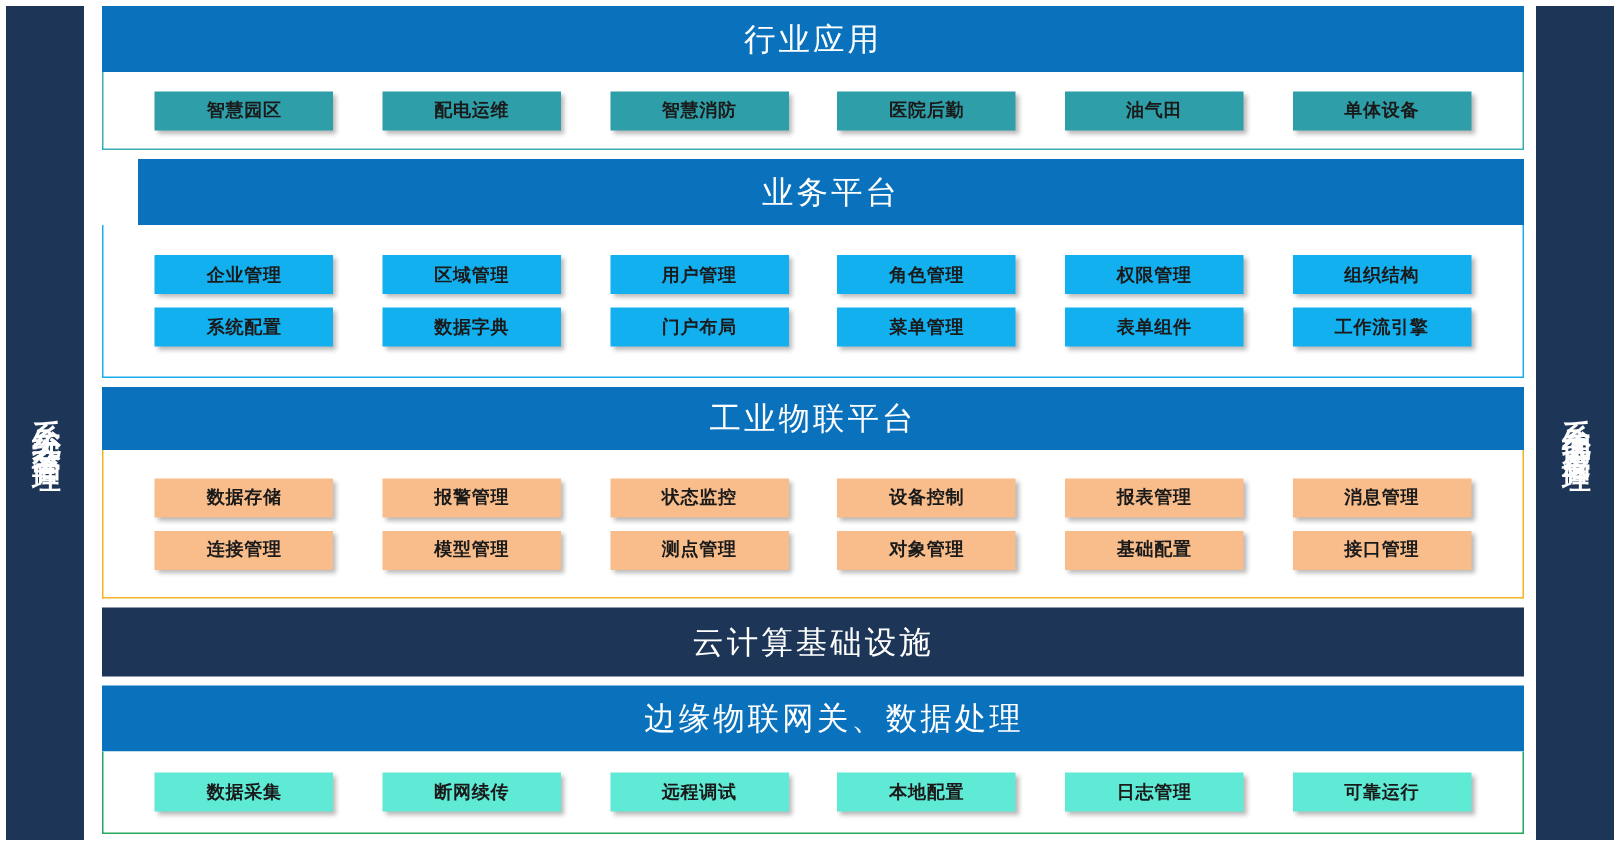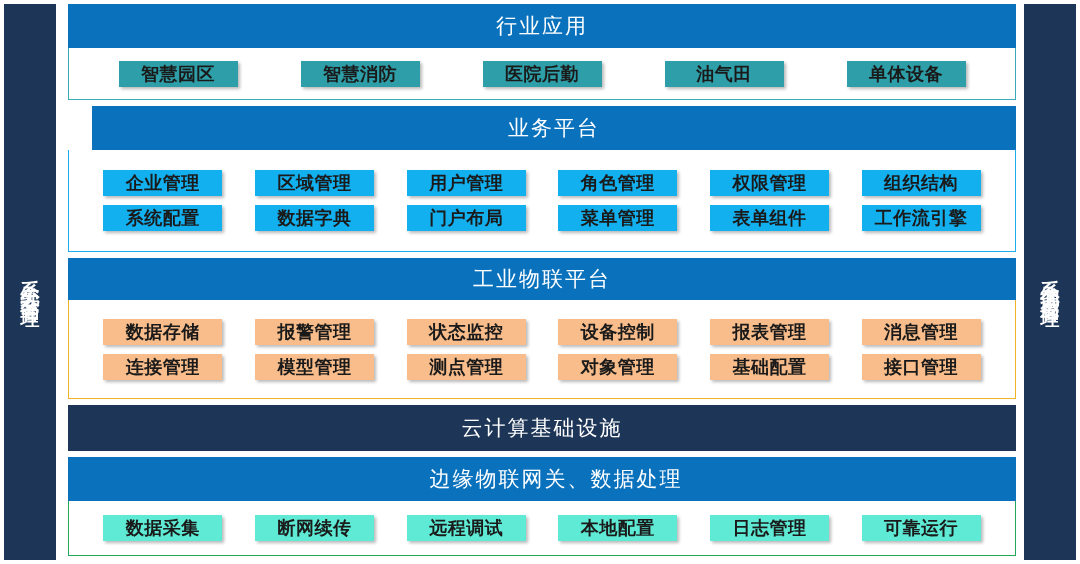--- a/index.html
+++ b/index.html
@@ -114,21 +114,21 @@
   }
   .row + .row { margin-top: 9px; }
 
   .chip {
     flex: 0 0 auto;
     width: 119px;
     height: 26px;
     display: flex;
     align-items: center;
     justify-content: center;
-    font-size: 18px;
+    font-size: 12px;
     font-weight: bold;
     color: #1a1a1a;
     letter-spacing: 0.5px;
     box-shadow: 2px 2px 3px rgba(0,0,0,0.28);
     box-sizing: border-box;
     white-space: nowrap;
   }
   .chip.teal   { background: #2e9fa8; }
   .chip.cyan   { background: #13b0f0; }
   .chip.peach  { background: #f8bd8b; }
@@ -163,20 +163,21 @@
     <span class="pillar-text">系统调度管理</span>
   </div>
 
   <div id="stack">
 
     <div class="layer layer-apps">
       <div class="layer-header">行业应用</div>
       <div class="layer-body border-teal">
         <div class="row">
           <div class="chip teal">智慧园区</div>
+          <div class="chip teal">配电运维</div>
           <div class="chip teal">智慧消防</div>
           <div class="chip teal">医院后勤</div>
           <div class="chip teal">油气田</div>
           <div class="chip teal">单体设备</div>
         </div>
       </div>
     </div>
 
     <div class="layer layer-biz">
       <div class="layer-header">业务平台</div>

